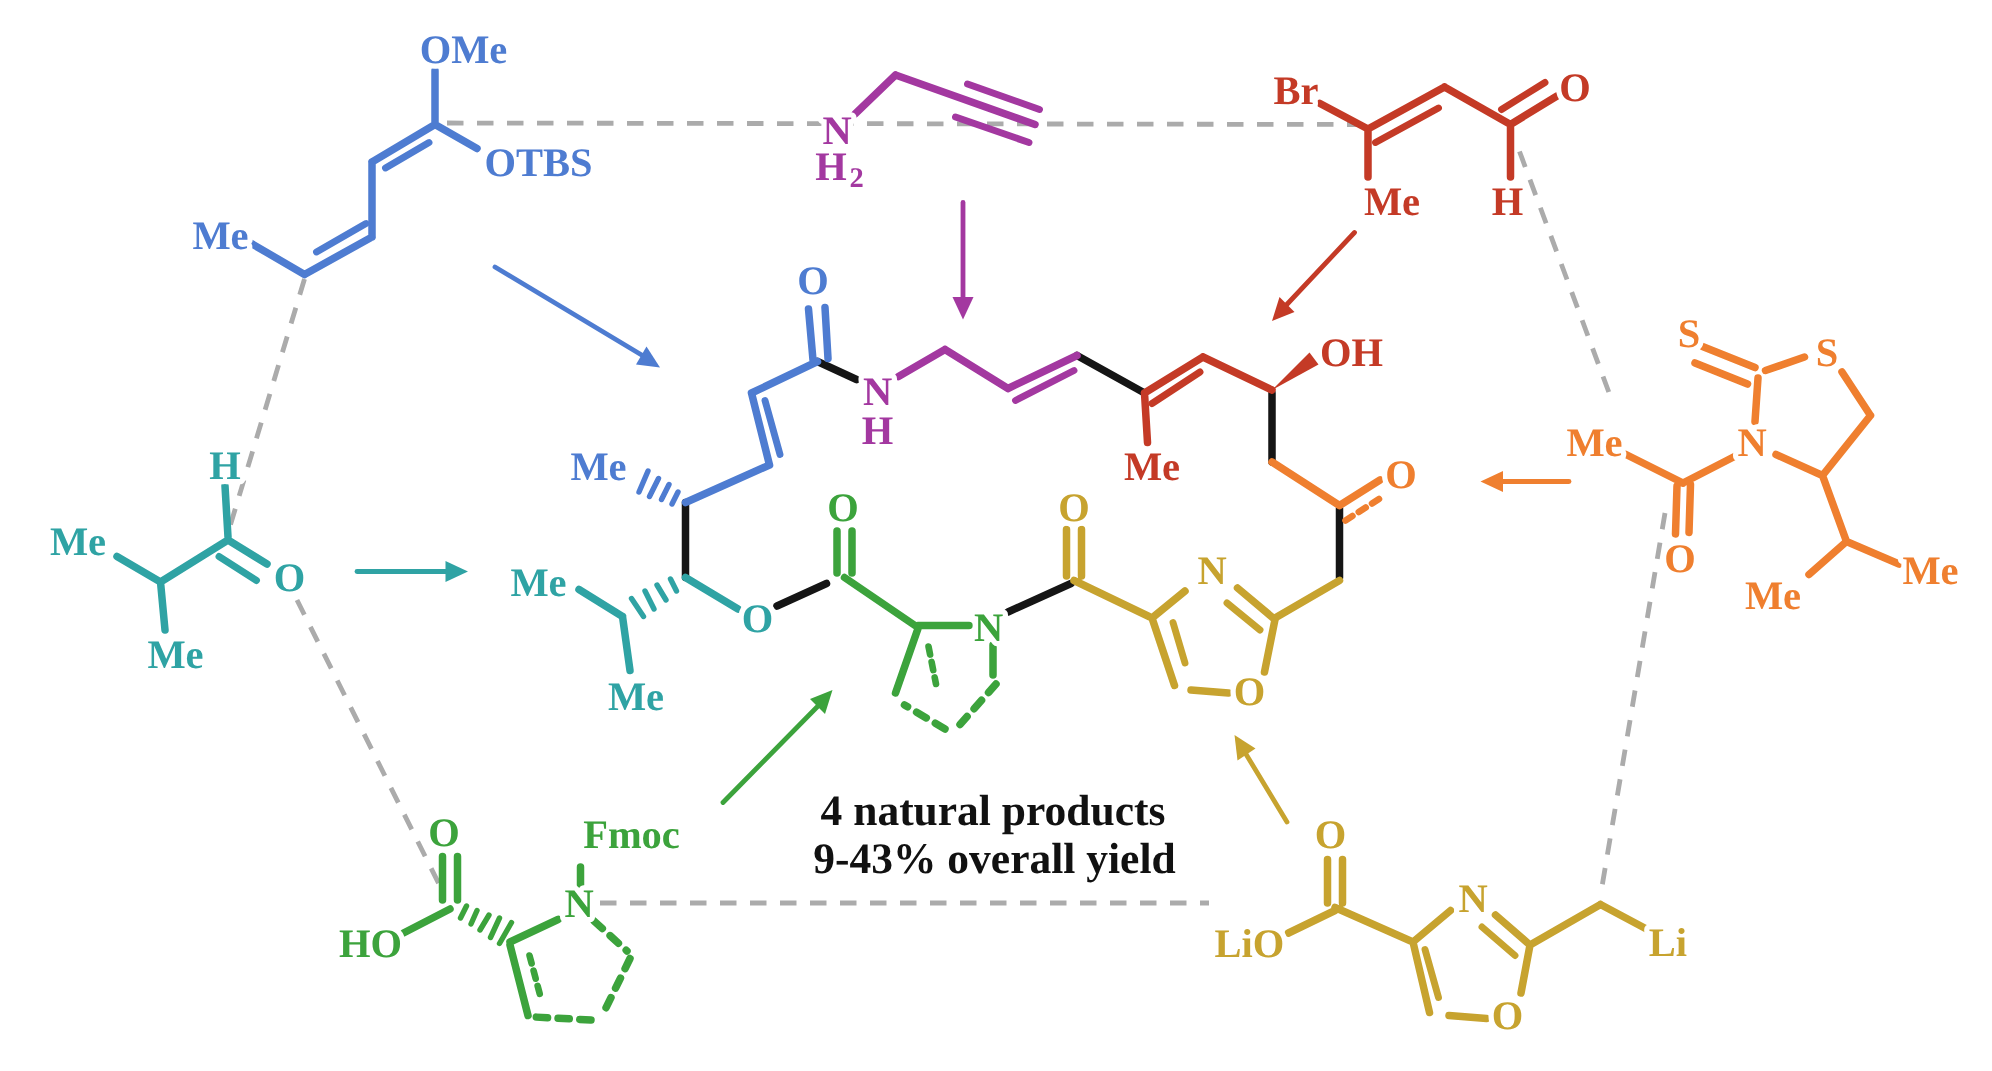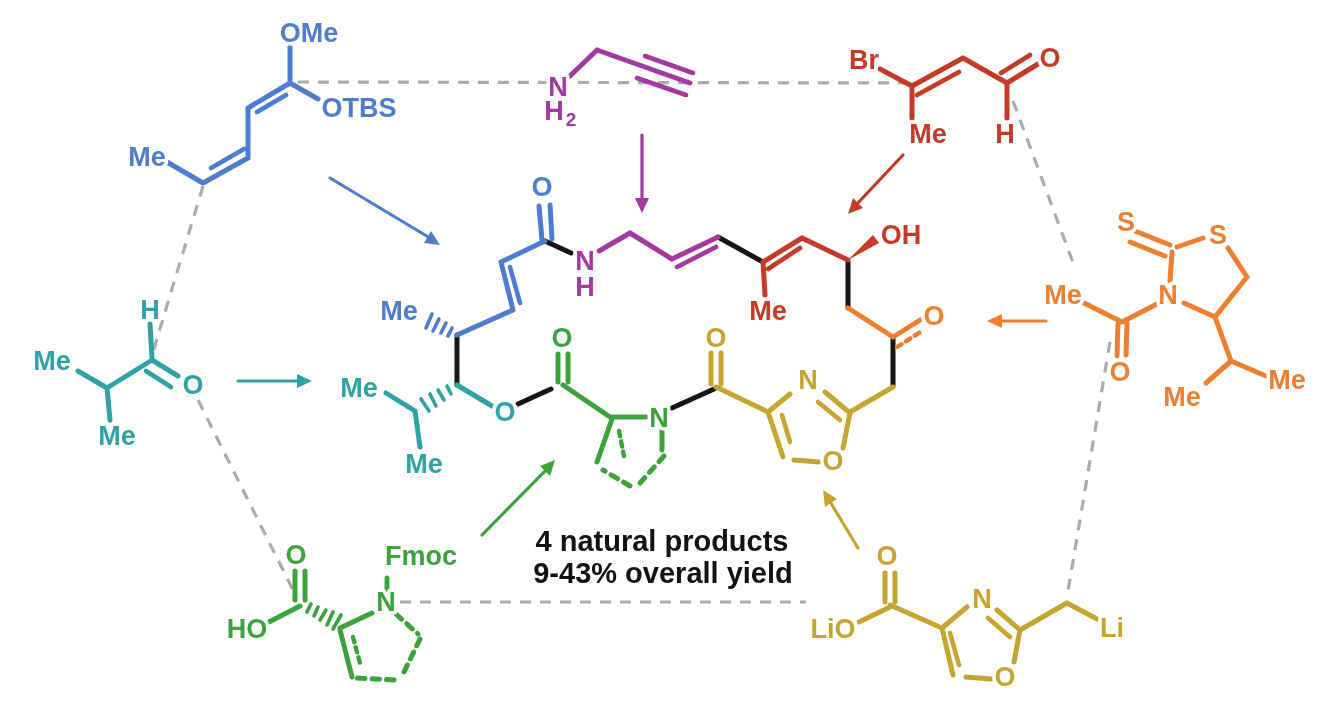--- a/index.html
+++ b/index.html
@@ -1,16 +1,16 @@
 <!DOCTYPE html>
 <html><head>
 <meta charset="utf-8">
 <style>
   html,body{margin:0;padding:0;background:#fff}
-  .stage{width:1064px;height:714px;position:relative;font-family:Liberation Sans, sans-serif}
+  .stage{width:1064px;height:714px;position:relative;font-family:Liberation Serif, serif}
   svg{display:block}
   .bond{fill:none;stroke-width:5;stroke-linecap:round;stroke-linejoin:round}
   .inner{fill:none;stroke-width:4.6;stroke-linecap:round}
   .hash{fill:none;stroke-width:3.6;stroke-linecap:round}
   .ringdash{fill:none;stroke-width:5;stroke-linecap:round;stroke-dasharray:7.5 7}
   .innerdash{fill:none;stroke-width:4.4;stroke-linecap:round;stroke-dasharray:5.5 5}
   .arrowline{fill:none;stroke-width:3.2;stroke-linecap:round}
   .dashg{fill:none;stroke:#ABABAB;stroke-width:3.2;stroke-dasharray:11 9}
   .sk-blue{stroke:#4E7CD1}.fl-blue{fill:#4E7CD1}
   .sk-purple{stroke:#A338A0}.fl-purple{fill:#A338A0}

